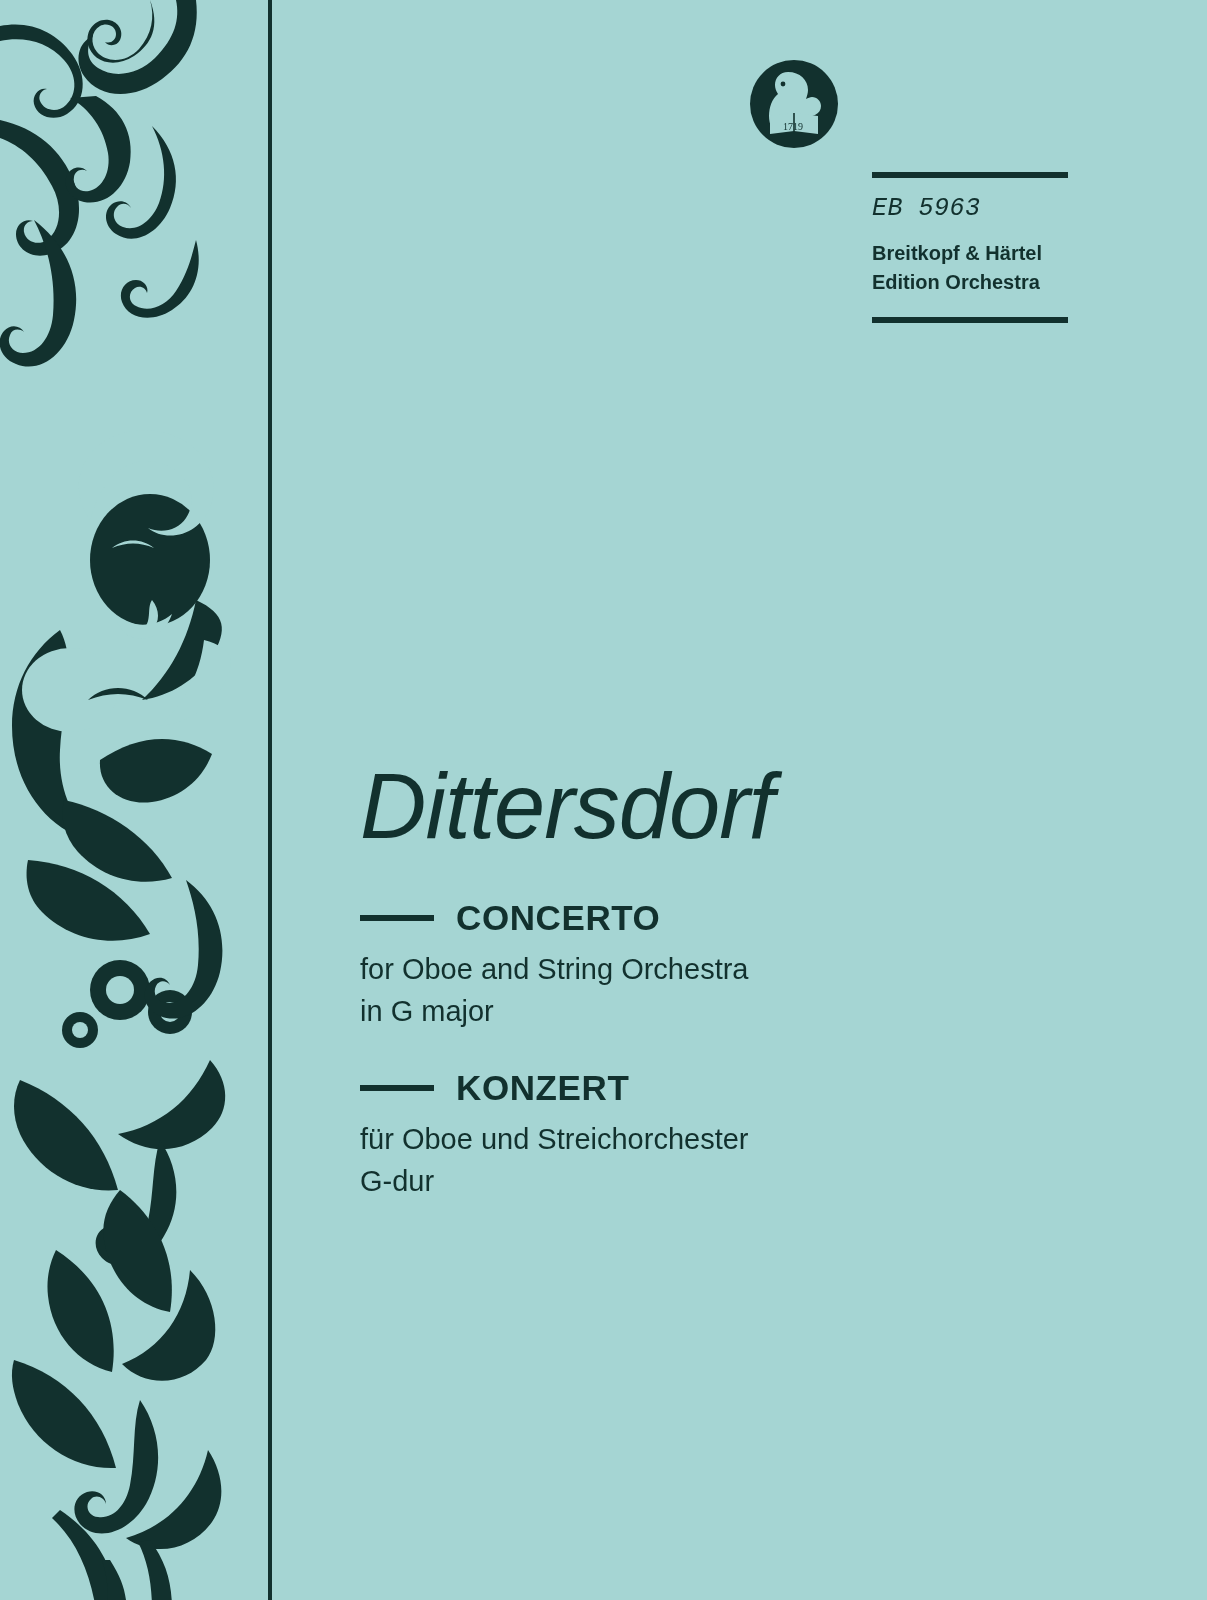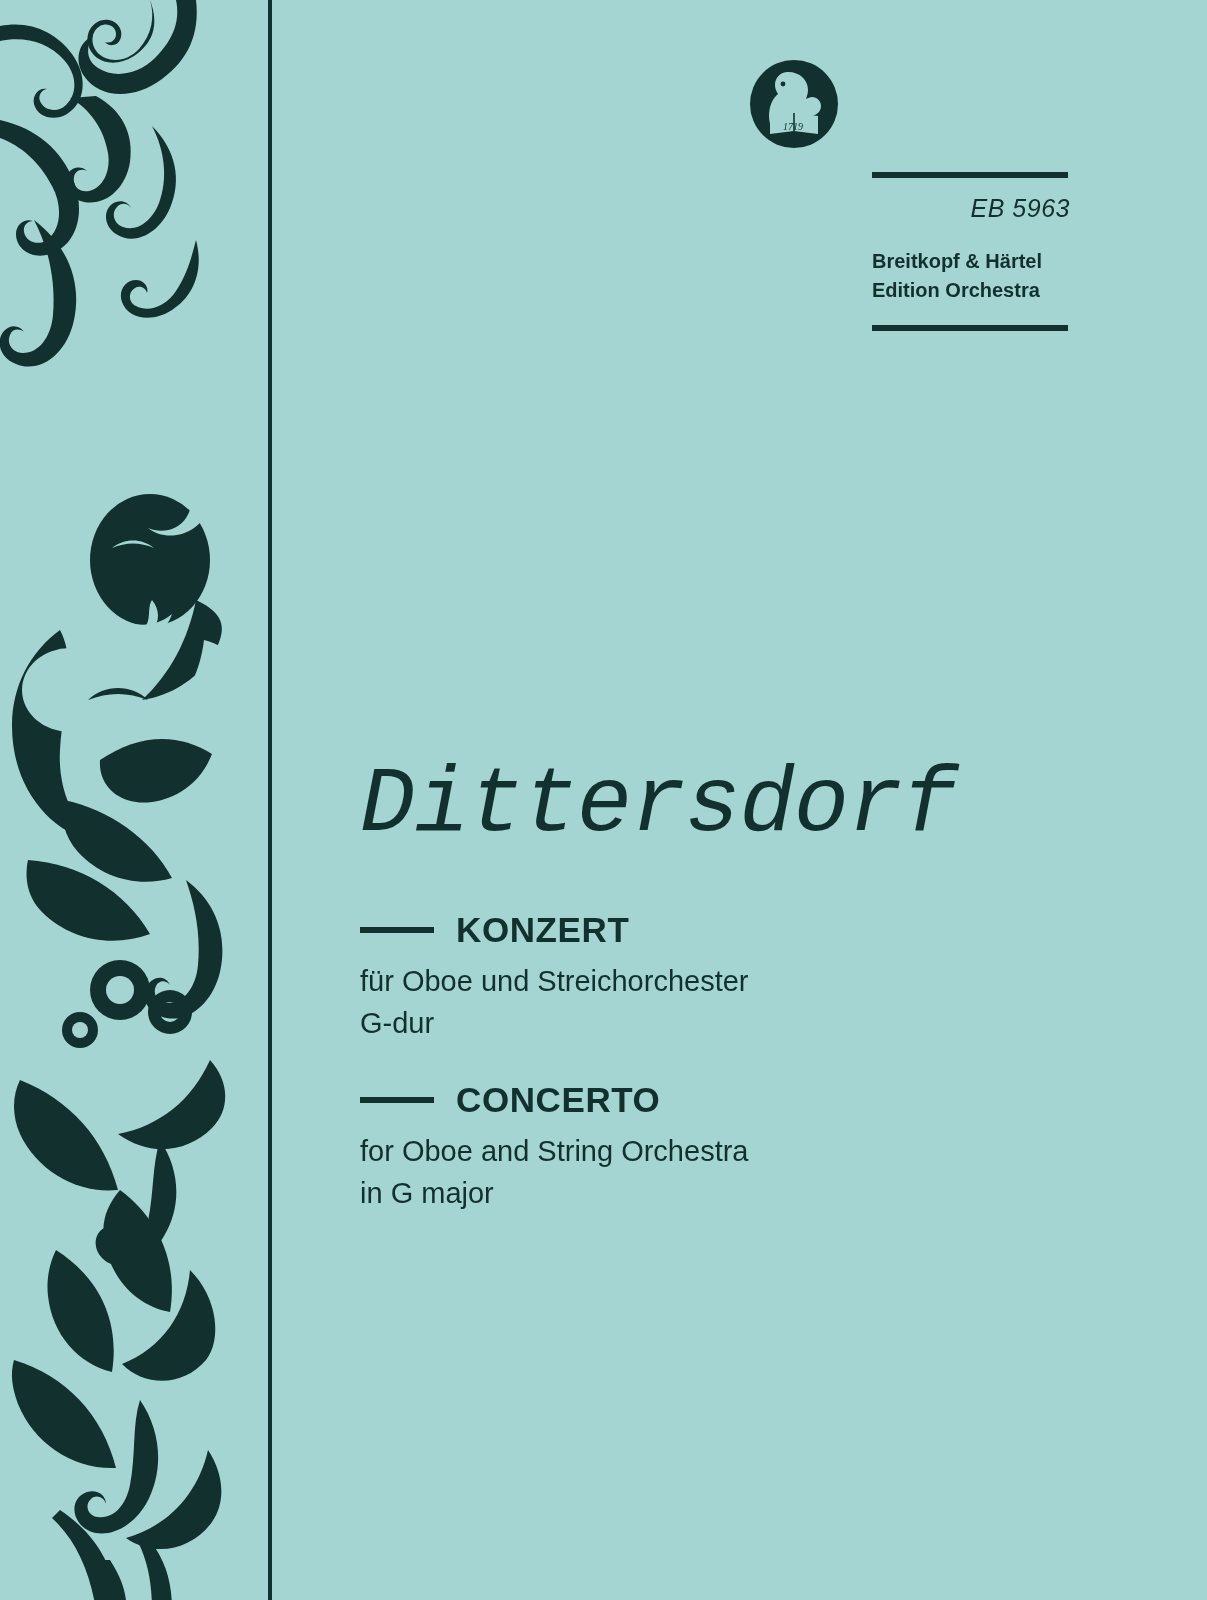--- a/index.html
+++ b/index.html
@@ -53,21 +53,20 @@
   }
   .publisher-logo-row {
     display: flex;
     align-items: center;
     gap: 18px;
   }
   .bear-logo {
     width: 88px;
     height: 88px;
     flex: 0 0 auto;
-    font-style: italic;
   }
   .publisher-name {
     font-size: 38px;
     font-weight: bold;
     line-height: 1.08;
     letter-spacing: -0.6px;
     color: #12312e;
     white-space: pre-line;
   }
   .rule-top {
@@ -75,27 +74,26 @@
     margin-left: 122px;
     width: 196px;
     height: 6px;
     background: #12312e;
   }
   .edition-info {
     margin-left: 122px;
     margin-top: 16px;
   }
   .edition-number {
-    font-family: Liberation Sans, sans-serif;
+    font-family: Liberation Mono, monospace;
     font-style: italic;
     font-size: 25px;
     letter-spacing: 0.5px;
     color: #12312e;
-    margin-bottom: 24px;
-    text-align: right;
+    margin-bottom: 16px;
   }
   .edition-line {
     font-size: 20px;
     font-weight: bold;
     line-height: 1.45;
     color: #12312e;
   }
   .rule-bottom {
     margin-top: 20px;
     margin-left: 122px;
@@ -105,27 +103,27 @@
   }
 
   
   .title-block {
     position: absolute;
     left: 360px;
     top: 760px;
     width: 790px;
   }
   .composer {
-    font-family: Liberation Mono, monospace;
+    font-family: Liberation Sans, sans-serif;
     font-style: italic;
     font-size: 92px;
     line-height: 1;
     letter-spacing: -1px;
     color: #12312e;
-    margin-bottom: 58px;
+    margin-bottom: 46px;
   }
   .work-group {
     margin-bottom: 36px;
   }
   .work-heading {
     display: flex;
     align-items: center;
     gap: 22px;
     margin-bottom: 10px;
   }
@@ -246,30 +244,30 @@
 
     <div class="rule-bottom"></div>
   </div>
 
   <div class="title-block">
     <div class="composer">Dittersdorf</div>
 
     <div class="work-group">
       <div class="work-heading">
         <span class="dash"></span>
+        <span class="work-title">CONCERTO</span>
+      </div>
+      <div class="work-sub">for Oboe and String Orchestra</div>
+      <div class="work-sub">in G major</div>
+    </div>
+
+    <div class="work-group">
+      <div class="work-heading">
+        <span class="dash"></span>
         <span class="work-title">KONZERT</span>
       </div>
       <div class="work-sub">für Oboe und Streichorchester</div>
       <div class="work-sub">G-dur</div>
     </div>
-
-    <div class="work-group">
-      <div class="work-heading">
-        <span class="dash"></span>
-        <span class="work-title">CONCERTO</span>
-      </div>
-      <div class="work-sub">for Oboe and String Orchestra</div>
-      <div class="work-sub">in G major</div>
-    </div>
   </div>
 
 
 </div>
 
 </body></html>

